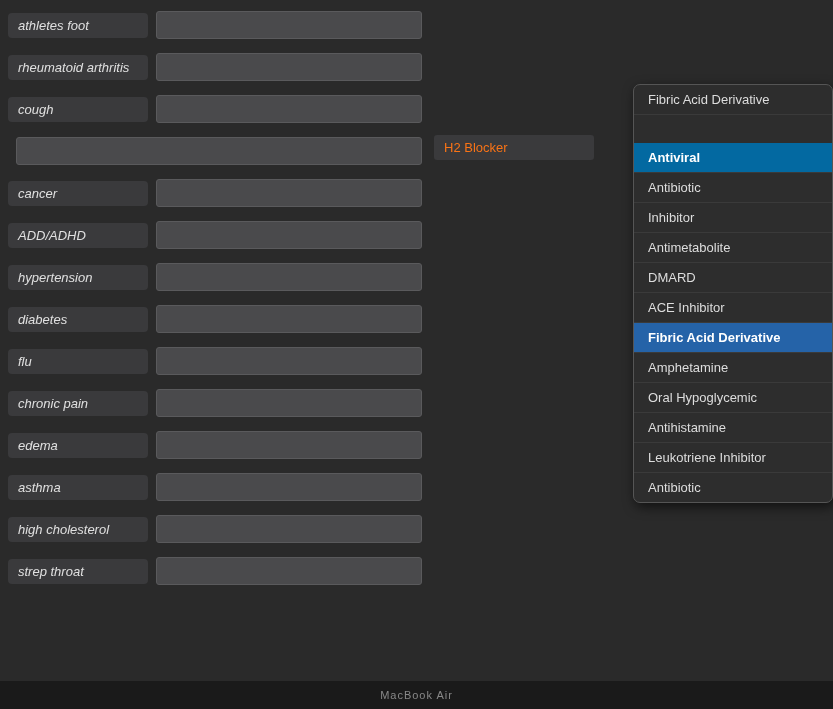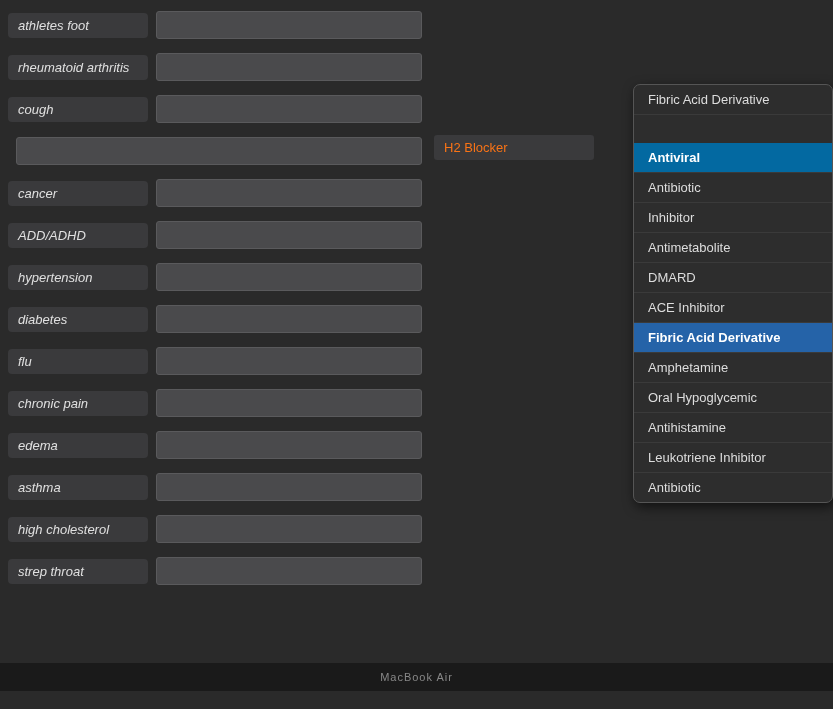--- a/index.html
+++ b/index.html
@@ -106,21 +106,21 @@
       margin-top: 28px;
     }
     .dropdown-item.selected-blue {
       background: #2563a8;
       color: #fff;
       font-weight: 600;
     }
     
     .macbook-bar {
       position: absolute;
-      bottom: 18px;
+      bottom: 0;
       left: 0;
       right: 0;
       height: 28px;
       background: #1a1a1a;
       display: flex;
       align-items: center;
       justify-content: center;
     }
     .macbook-text {
       color: #888;

